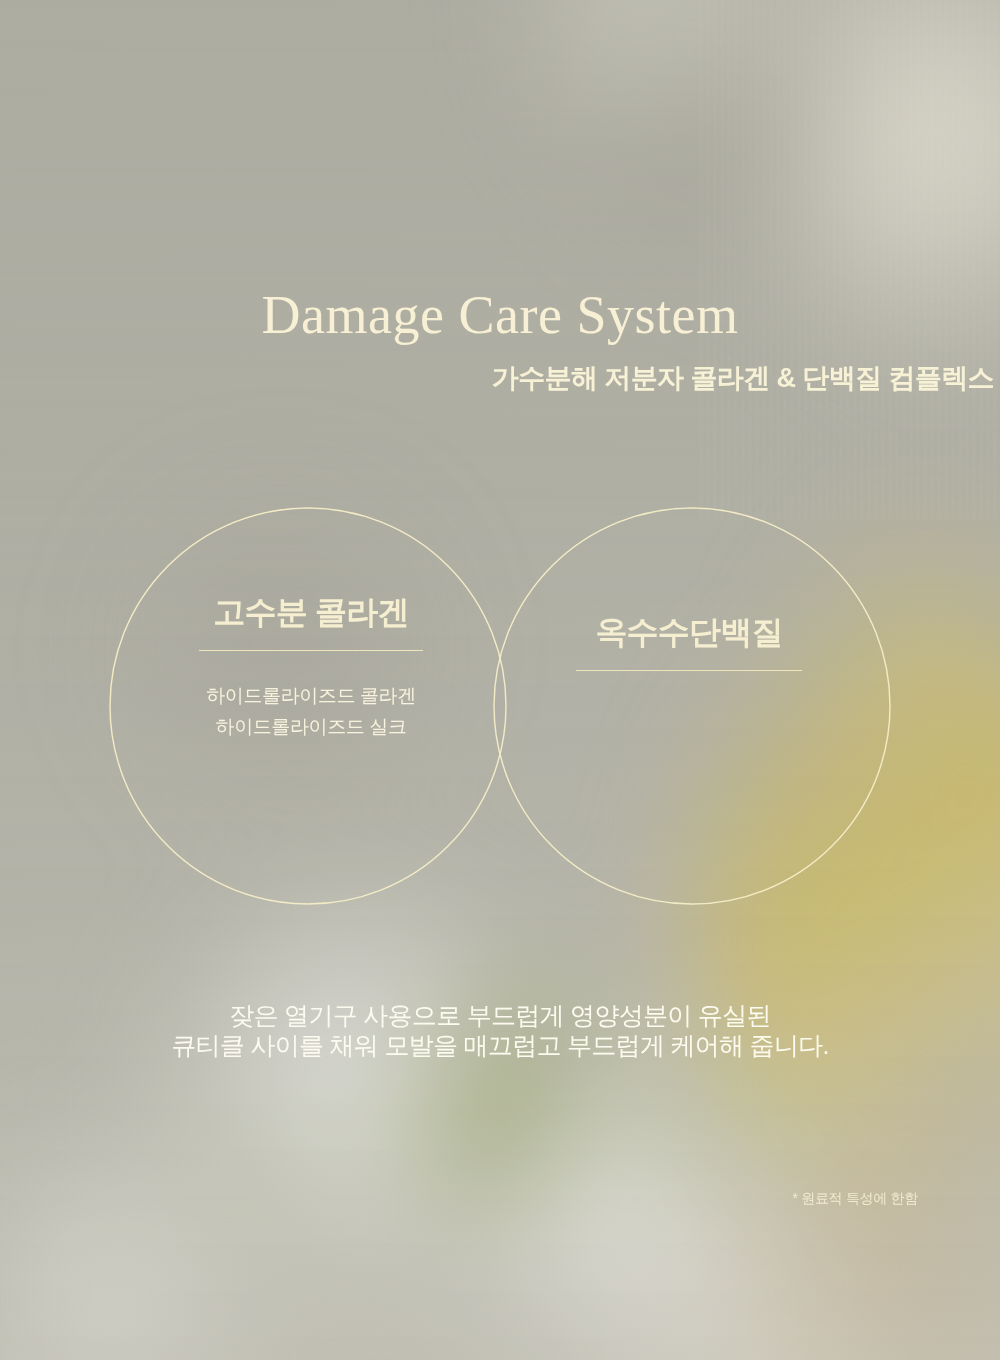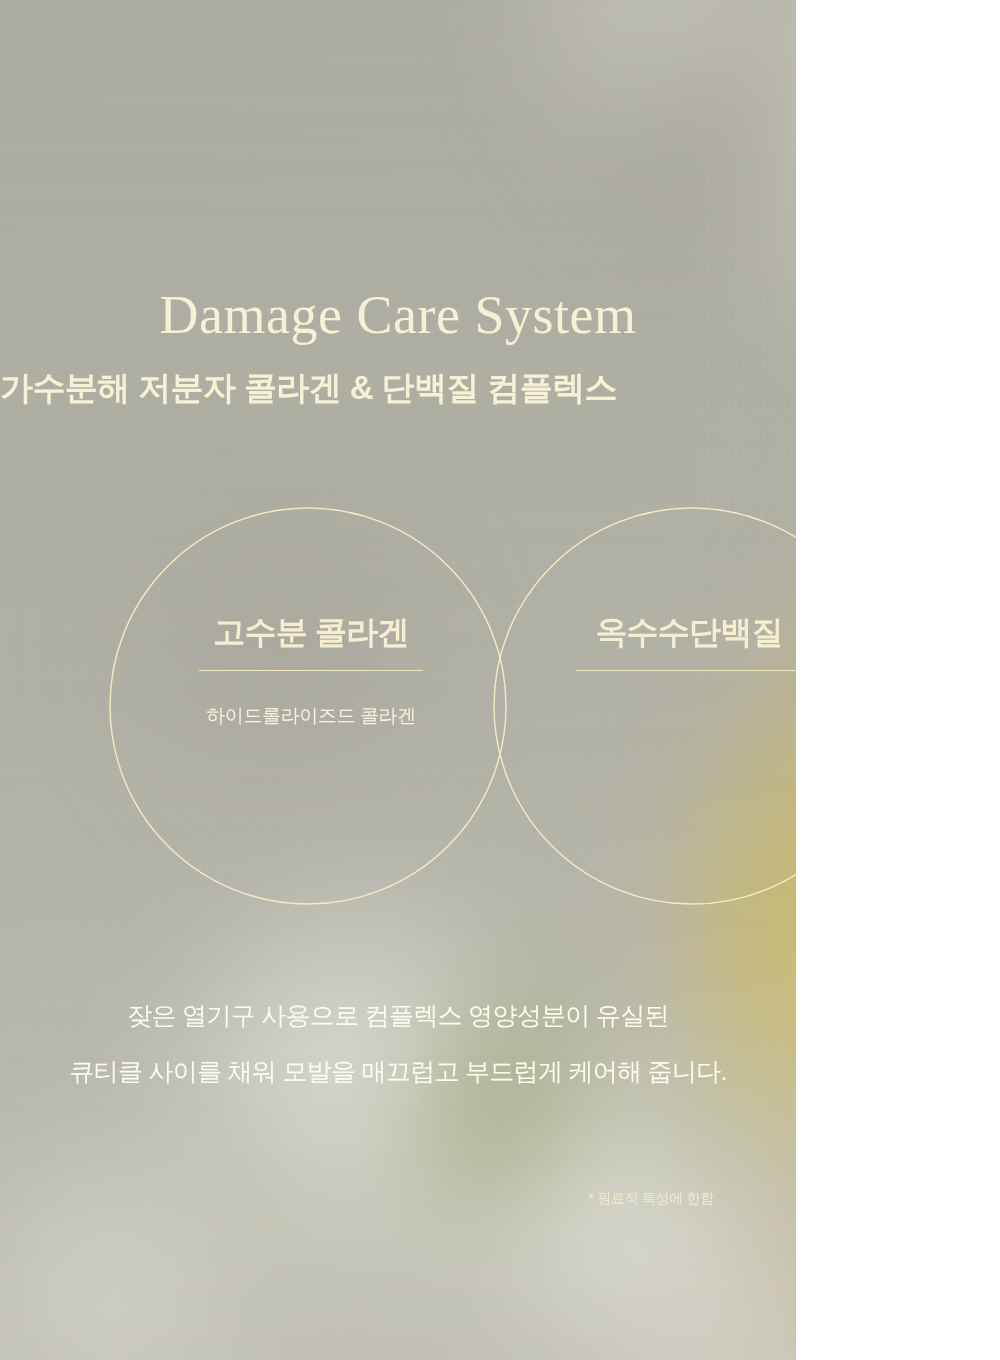--- a/index.html
+++ b/index.html
@@ -4,21 +4,21 @@
 <title>Damage Care System</title>
 <style>
   html, body {
     margin: 0;
     padding: 0;
     background: #ffffff;
   }
 
   #page {
     position: relative;
-    width: 796px;
+    width: 1000px;
     height: 1360px;
     overflow: hidden;
     font-family: "Liberation Sans", "DejaVu Sans", sans-serif;
     background: #c2410c;
     text-decoration: underline;
     -webkit-font-smoothing: antialiased;
   }
 
   
   .bg-layer {
@@ -125,22 +125,22 @@
     line-height: 1.1;
     letter-spacing: 0.5px;
     color: #F7F0D4;
     font-weight: 400;
   }
 
   .subtitle {
     position: absolute;
     left: 0; right: 6px;
     top: 340px;
-    text-align: left;
-    font-size: 33px;
+    text-align: right;
+    font-size: 27px;
     line-height: 1.25;
     font-weight: 700;
     letter-spacing: -0.6px;
     color: #F7F1D6;
   }
 
   
   .venn {
     position: absolute;
     left: 0; top: 0;
@@ -150,21 +150,21 @@
   .venn-ring {
     fill: none;
     stroke: #F3EBC6;
     stroke-width: 1.4;
   }
 
   .circle-block {
     position: absolute;
     text-align: center;
   }
-  .circle-block.left  { left: 150px;  top: 612px; width: 322px; }
+  .circle-block.left  { left: 150px;  top: 592px; width: 322px; }
   .circle-block.right { left: 528px;  top: 612px; width: 322px; }
 
   .circle-heading {
     font-size: 32px;
     font-weight: 700;
     letter-spacing: -0.8px;
     color: #F5EED1;
     line-height: 1.25;
     margin: 0;
   }
@@ -198,21 +198,21 @@
     text-align: center;
   }
   .summary p {
     margin: 0;
     font-size: 25px;
     font-weight: 400;
     letter-spacing: -0.7px;
     line-height: 1.2;
     color: #FDFBF0;
   }
-  .summary p + p { margin-top: 26px; }
+  .summary p + p { }
 
   .footnote {
     position: absolute;
     right: 82px;
     top: 1190px;
     font-size: 14px;
     font-weight: 400;
     letter-spacing: -0.3px;
     color: #F2EBCF;
     margin-left: 20px;
@@ -254,29 +254,30 @@
     <svg class="venn" viewBox="0 0 1000 1360">
       <circle class="venn-ring" cx="308" cy="706" r="198"></circle>
       <circle class="venn-ring" cx="692" cy="706" r="198"></circle>
     </svg>
 
     <div class="circle-block left">
       <p class="circle-heading">고수분 콜라겐</p>
       <div class="circle-divider"></div>
       <ul class="circle-list">
         <li>하이드롤라이즈드 콜라겐</li>
+        <li>하이드롤라이즈드 실크</li>
       </ul>
     </div>
 
     <div class="circle-block right">
       <p class="circle-heading">옥수수단백질</p>
       <div class="circle-divider"></div>
     </div>
 
     <div class="summary">
-      <p>잦은 열기구 사용으로 컴플렉스 영양성분이 유실된</p>
+      <p>잦은 열기구 사용으로 부드럽게 영양성분이 유실된</p>
       <p>큐티클 사이를 채워 모발을 매끄럽고 부드럽게 케어해 줍니다.</p>
     </div>
 
     <div class="footnote">* 원료적 특성에 한함</div>
 
   </div>
 </div>
 
 </body></html>

